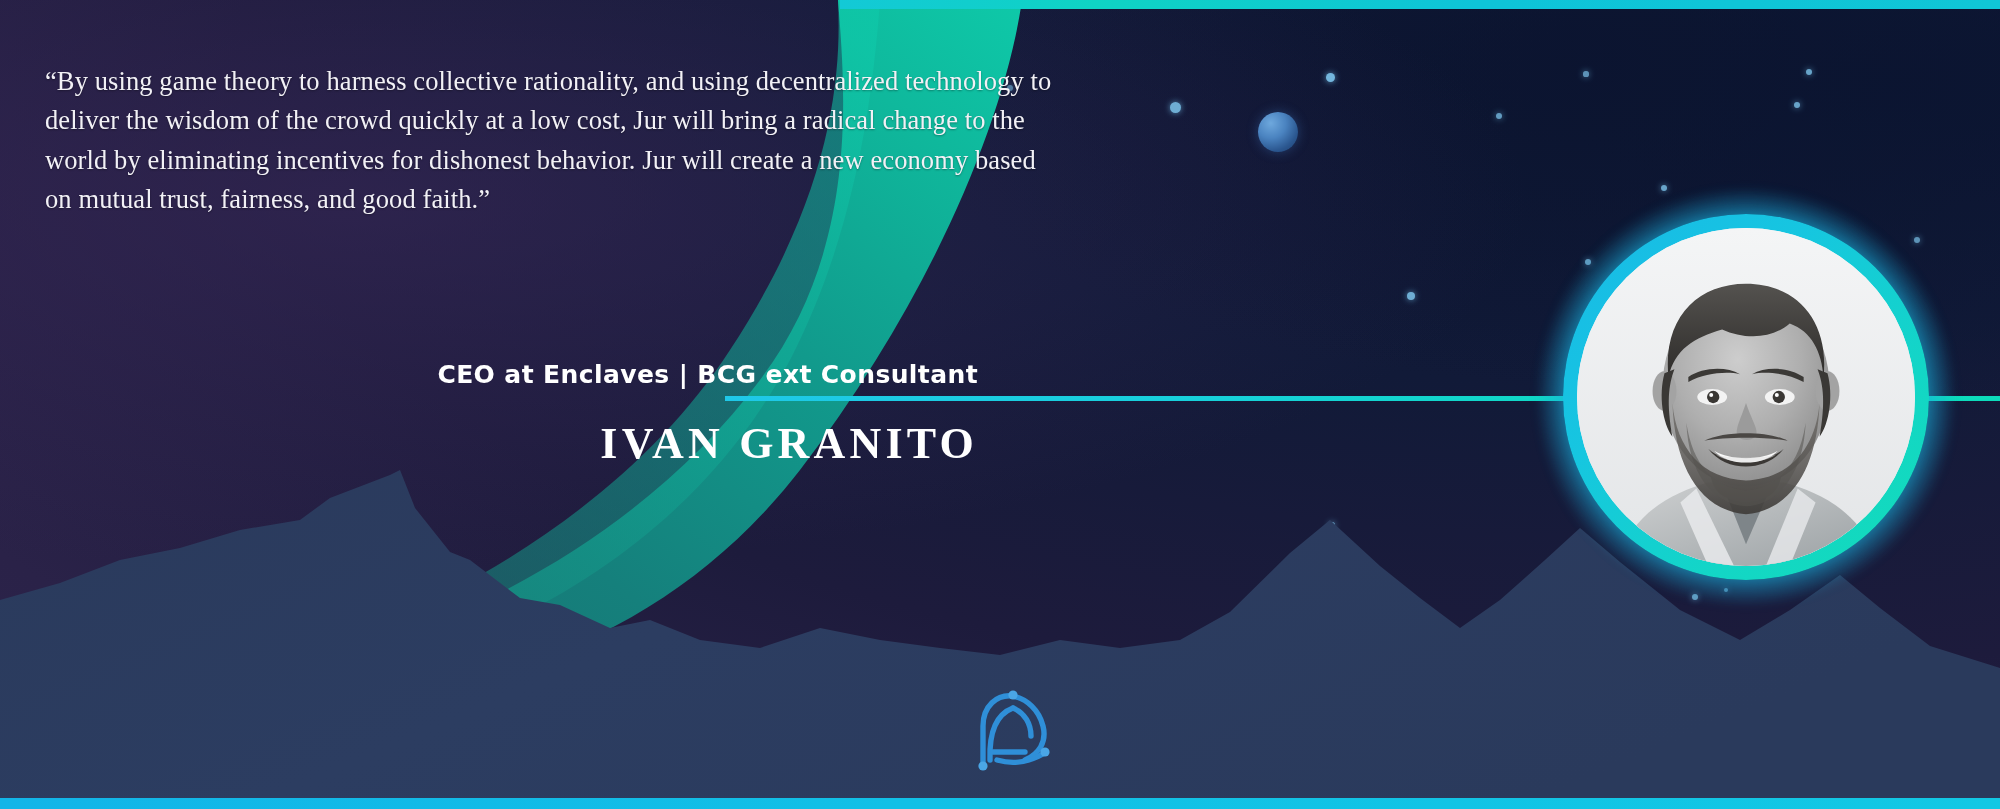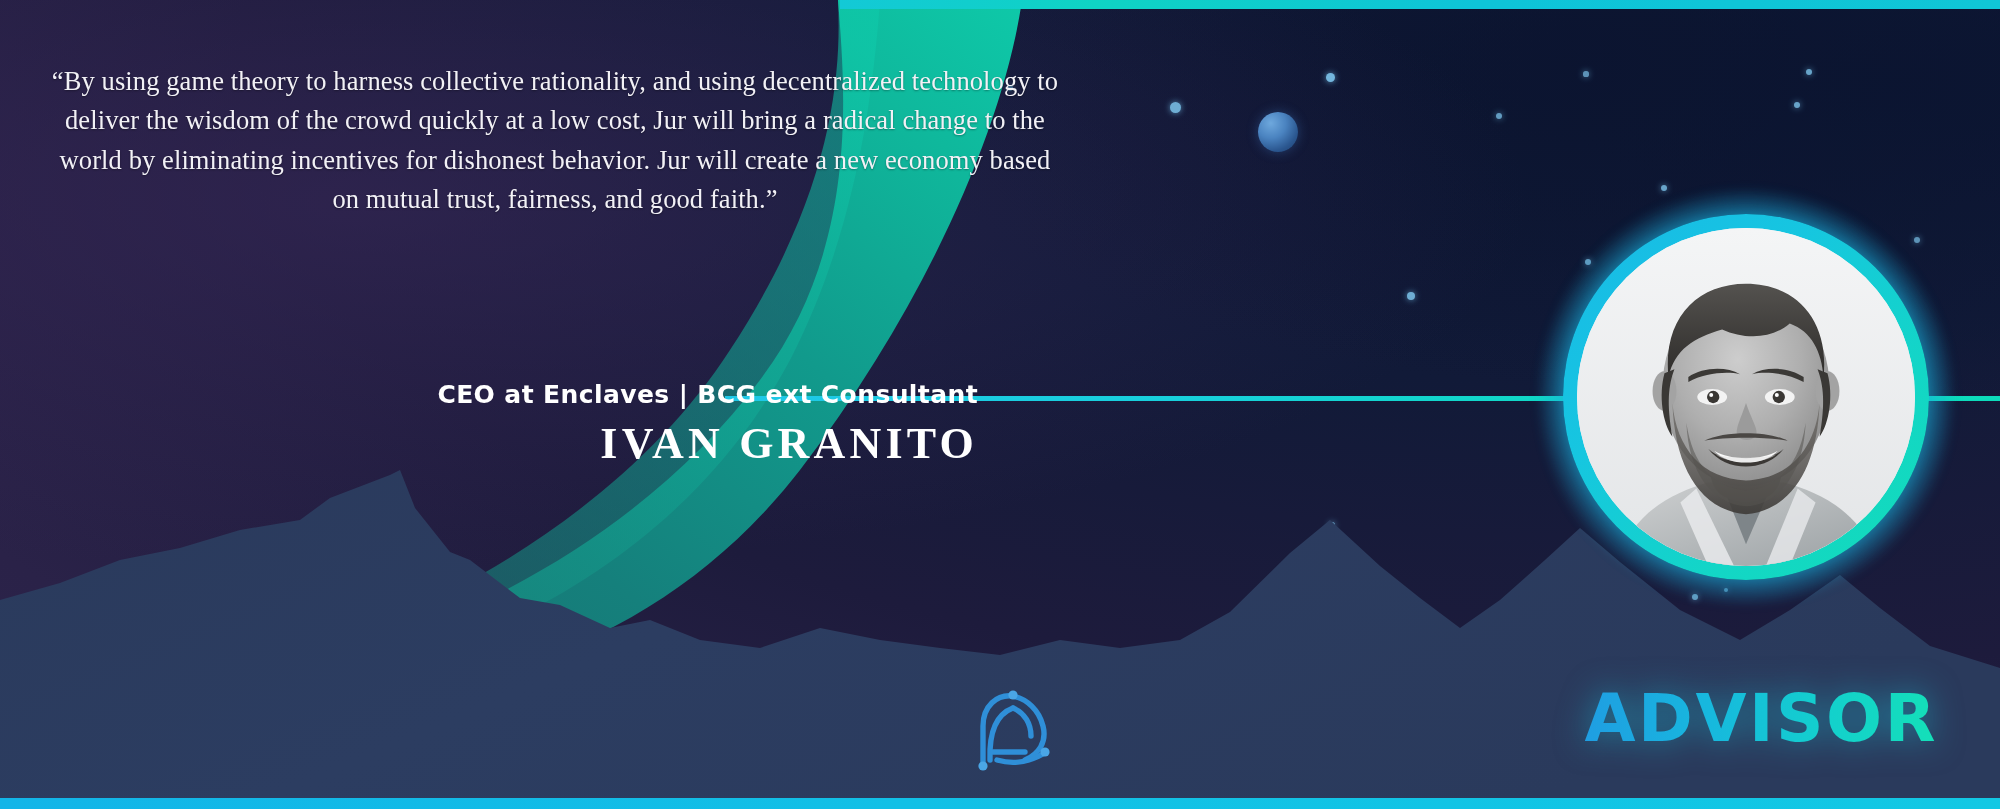--- a/index.html
+++ b/index.html
@@ -58,26 +58,25 @@
   }
 
   
   #quote{
     position:absolute;left:45px;top:62px;width:1020px;
     font-family:"Liberation Serif","DejaVu Serif",serif;
     font-size:26.5px;line-height:1.49;
     color:#f2f1f6;
     letter-spacing:.1px;
     text-shadow:0 1px 2px rgba(0,0,0,.35);
-    text-align:center;
   }
 
   
   #role{
-    position:absolute;right:1022px;top:380px;
+    position:absolute;right:1022px;top:360px;
     transform:translateX(0);
     font-family:"DejaVu Sans","Liberation Sans",sans-serif;
     font-weight:700;font-size:25px;letter-spacing:.4px;
     color:#ffffff;white-space:nowrap;
     text-align:right;
   }
   #name{
     position:absolute;right:1022px;top:418px;
     font-family:Liberation Serif, serif;
     font-weight:700;font-size:44px;letter-spacing:4.2px;
@@ -263,21 +262,20 @@
 
         <path d="M132,222 C150,246 190,246 208,222 C192,238 148,238 132,222 Z" fill="#3b3835"></path>
         <path d="M138,224 C152,240 188,240 202,224 C186,234 154,234 138,224 Z" fill="#fafafa"></path>
         <path d="M140,228 C154,238 186,238 200,228 C186,232 154,232 140,228 Z" fill="#e2e2e2" opacity="0.6"></path>
 
         <path d="M128,214 C148,204 192,204 212,214 C192,210 148,210 128,214 Z" fill="#4a4744"></path>
       </svg>
     </div>
   </div>
 
-  <div id="advisor">ADVISOR</div>
 
   <div id="logo">
     <svg viewBox="0 0 110 105">
       <g fill="none" stroke="#2f8fd8" stroke-width="5.4" stroke-linecap="round">
         <path d="M28,82 L28,44 C28,24 42,12 58,14"></path>
         <path d="M35,78 C34,50 42,32 58,26"></path>
         <path d="M58,14 C72,17 84,28 88,44 C92,60 84,72 70,78"></path>
         <path d="M58,26 C70,31 76,42 76,54"></path>
         <path d="M38,70 L70,70"></path>
         <path d="M42,78 C56,82 70,82 88,72"></path>

